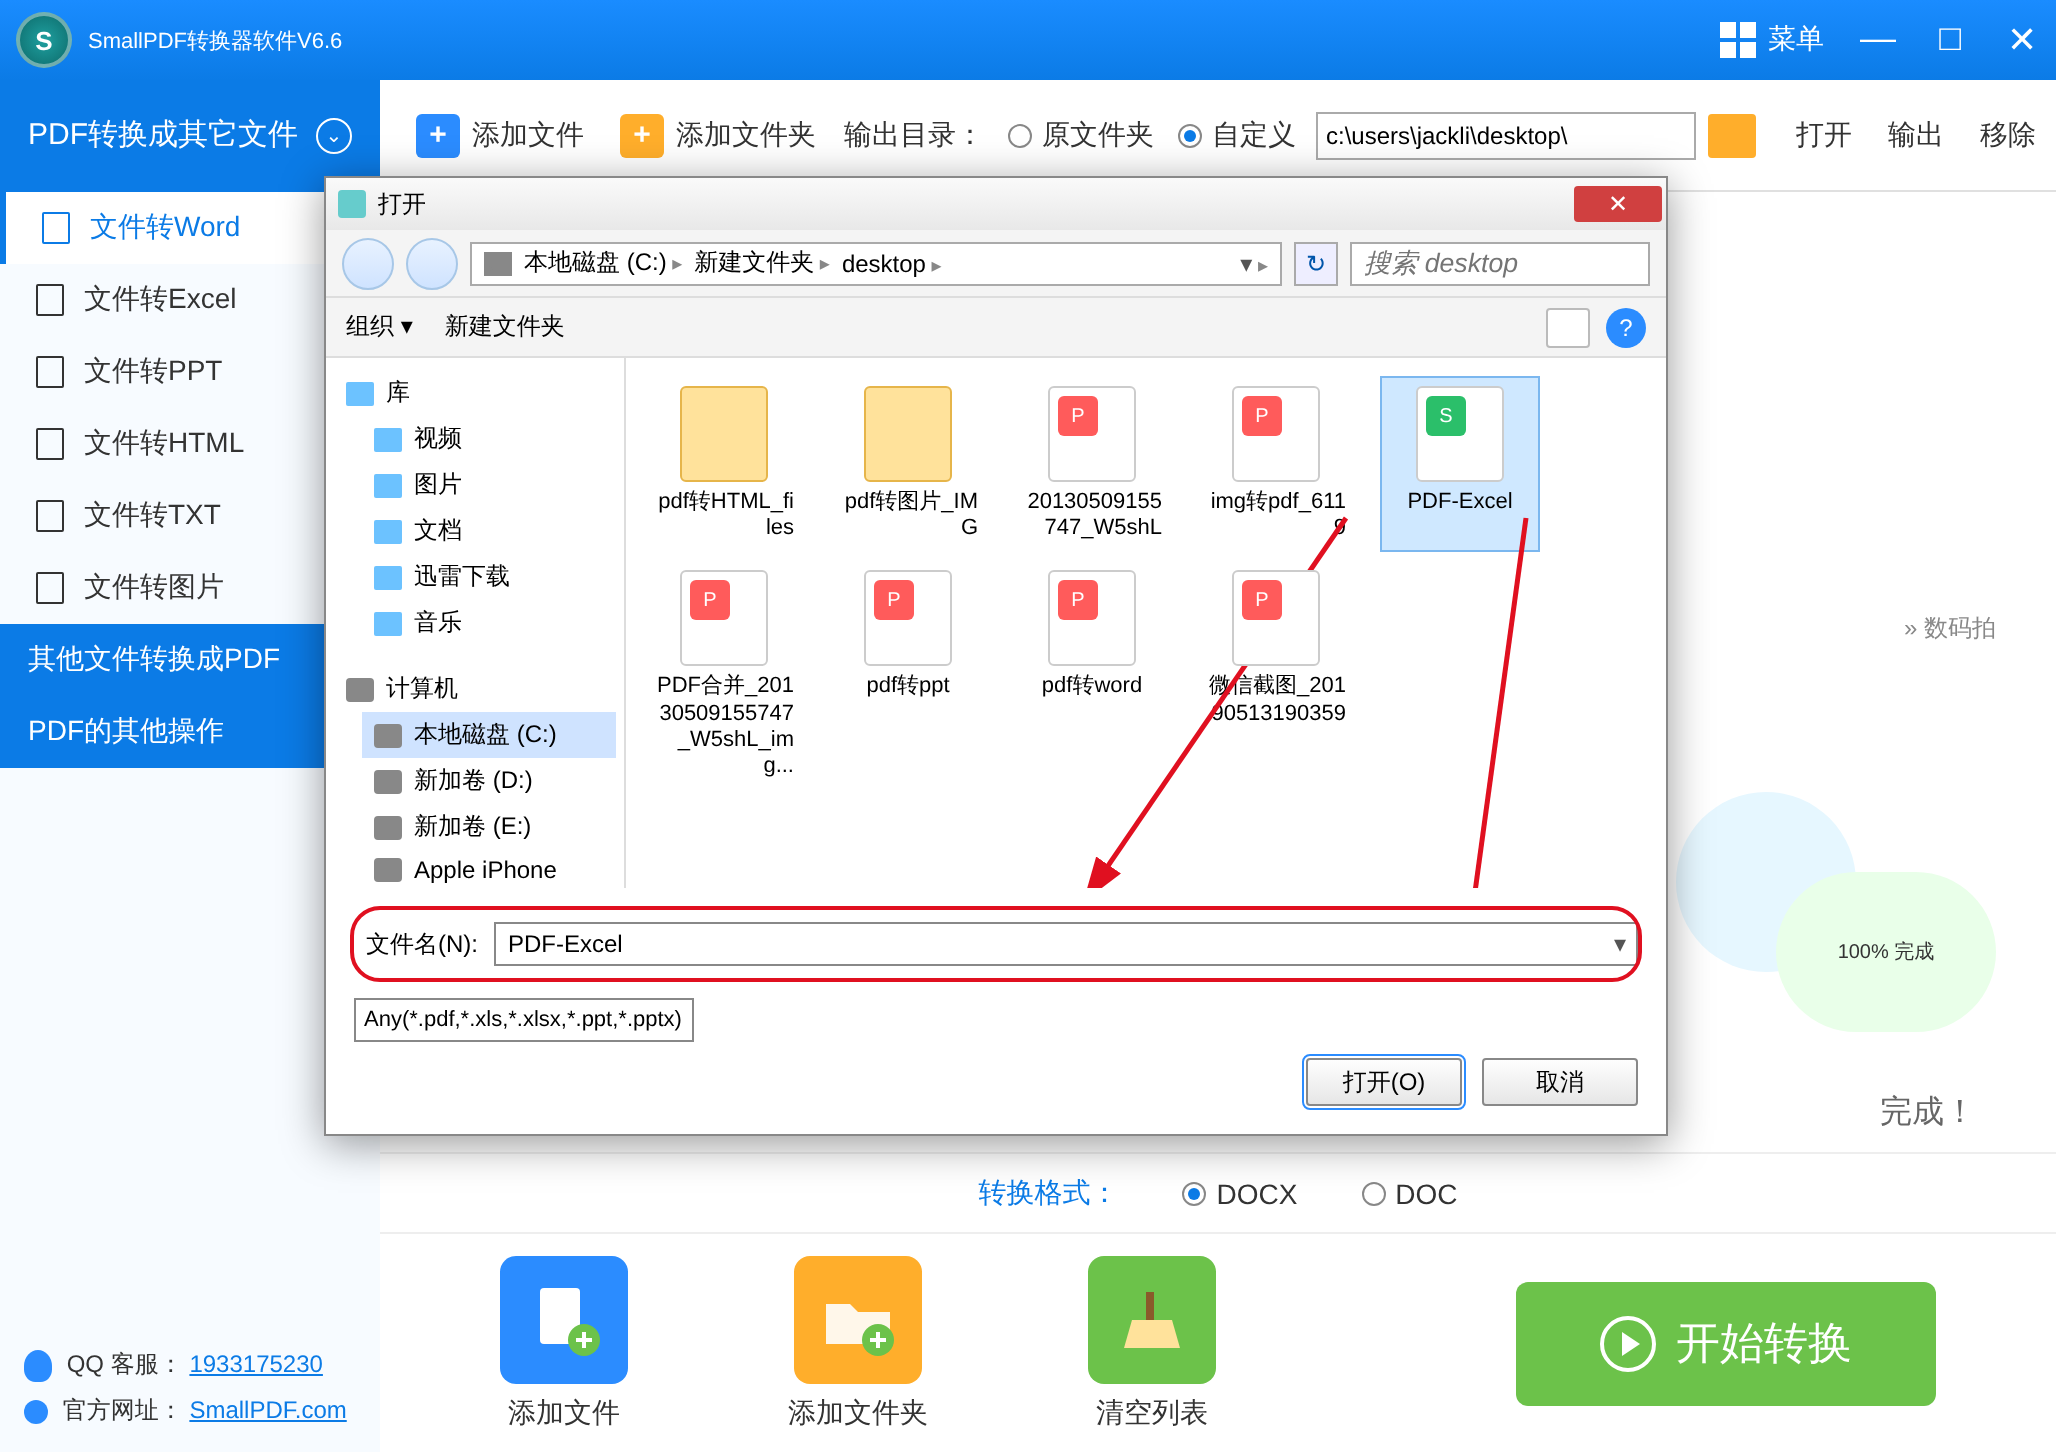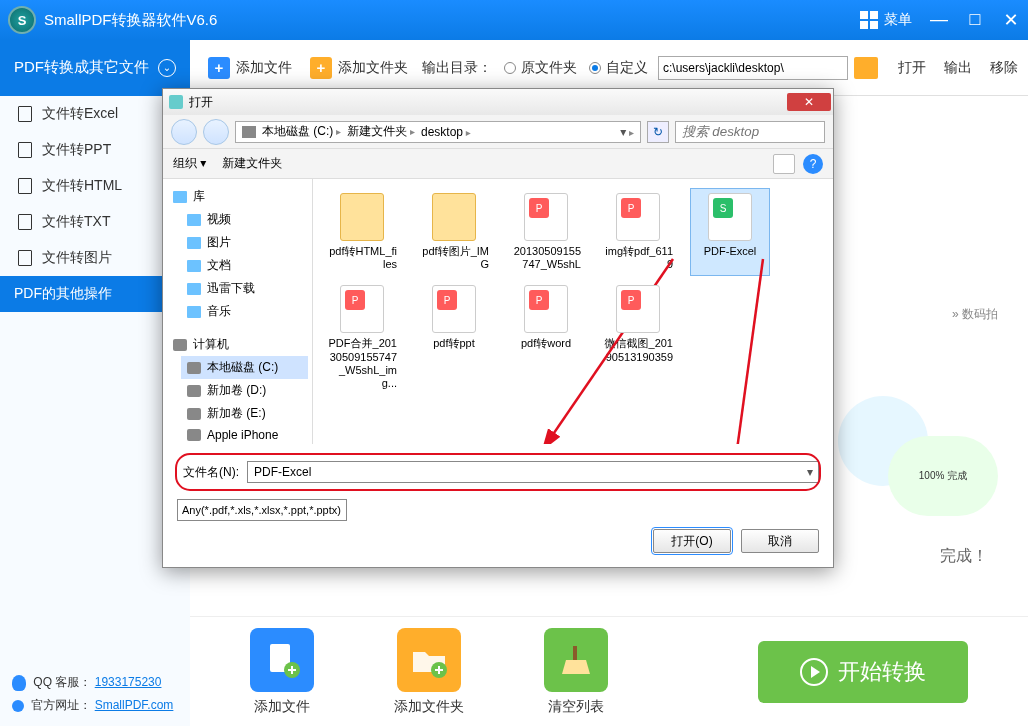--- a/index.html
+++ b/index.html
@@ -1,21 +1,21 @@
 <!DOCTYPE html>
 <html><head>
 <meta charset="utf-8">
 <style>
 * { margin: 0; padding: 0; box-sizing: border-box; font-family: "Microsoft YaHei", sans-serif; }
 body { width: 1028px; height: 726px; background: #fff; overflow: hidden; position: relative; }
 
 
 .titlebar { height: 40px; background: linear-gradient(#1a8cff, #0b7be6); display: flex; align-items: center; color: #fff; padding: 0 8px; }
 .logo-circle { width: 28px; height: 28px; border-radius: 50%; background: radial-gradient(#1fa0a0,#0d6b6b); border: 2px solid rgba(255,255,255,.4); display:flex;align-items:center;justify-content:center; font-weight:bold; font-size:13px; margin-right:8px;}
-.titlebar .title { font-size: 15px; }
+.titlebar .title { font-size: 11px; }
 .titlebar-right { margin-left: auto; display: flex; align-items: center; gap: 18px; }
 .menu-btn { display:flex; align-items:center; gap:6px; font-size:14px; cursor:pointer; }
 .menu-ico { display:grid; grid-template-columns: 8px 8px; gap:2px; }
 .menu-ico span { width:8px; height:8px; background:#fff; }
 .win-btns { display:flex; gap:18px; font-size:18px; }
 .win-btns span { cursor:pointer; width:18px; text-align:center; }
 
 
 .toolbar { height: 56px; display:flex; align-items:center; background:#fff; border-bottom:1px solid #e0e0e0; }
 .left-tab-header { width:190px; height:56px; background:#0b7be6; color:#fff; display:flex; align-items:center; padding:0 14px; font-size:15px; gap:2px; }
@@ -157,20 +157,24 @@
   <div class="toolbar-actions">
     <span>打开</span>
     <span>输出</span>
     <span>移除</span>
   </div>
 </div>
 
 <div class="main">
   <div class="sidebar">
     <div id="side-list">
+        <div class="side-item active">
+          <span class="side-ico"></span>
+          <span>文件转Word</span>
+        </div>
         <div class="side-item">
           <span class="side-ico"></span>
           <span>文件转Excel</span>
         </div>
         <div class="side-item">
           <span class="side-ico"></span>
           <span>文件转PPT</span>
         </div>
         <div class="side-item">
           <span class="side-ico"></span>
@@ -178,20 +182,21 @@
         </div>
         <div class="side-item">
           <span class="side-ico"></span>
           <span>文件转TXT</span>
         </div>
         <div class="side-item">
           <span class="side-ico"></span>
           <span>文件转图片</span>
         </div>
       </div>
+    <div class="side-header">其他文件转换成PDF</div>
     <div class="side-header" style="background:#0b7be6;">PDF的其他操作</div>
     <div class="sidebar-footer">
       <div style="margin-bottom:6px;">
         <span class="qq-ico"></span>
         <span>QQ 客服：</span>
         <a>1933175230</a>
       </div>
       <div>
         <span style="display:inline-block;width:12px;height:12px;border-radius:50%;background:#2b8cff;margin-right:4px;vertical-align:middle;"></span>
         <span>官方网址：</span>
@@ -201,20 +206,31 @@
   </div>
 
   <div class="content">
     <div class="workspace">
       <div class="tag">» <span>数码拍</span></div>
       <div class="progress-blob">
         <div class="blob b1"></div>
         <div class="blob b2">100%  完成</div>
       </div>
       <div class="done-txt">完成！</div>
+    </div>
+    <div class="format-bar">
+      <span>转换格式：</span>
+      <label class="radio sel">
+          <i></i>
+          <span>DOCX</span>
+        </label>
+      <label class="radio">
+          <i></i>
+          <span>DOC</span>
+        </label>
     </div>
     <div class="bottom-bar">
       <div class="big-btn">
         <div class="big-ico ico-file">
           <svg width="40" height="40" viewBox="0 0 40 40">
               <rect x="8" y="4" width="20" height="28" fill="#fff" rx="2"></rect>
               <circle cx="30" cy="30" r="8" fill="#6cc24a"></circle>
               <path d="M30 26v8M26 30h8" stroke="#fff" stroke-width="2"></path>
             </svg>
         </div>

